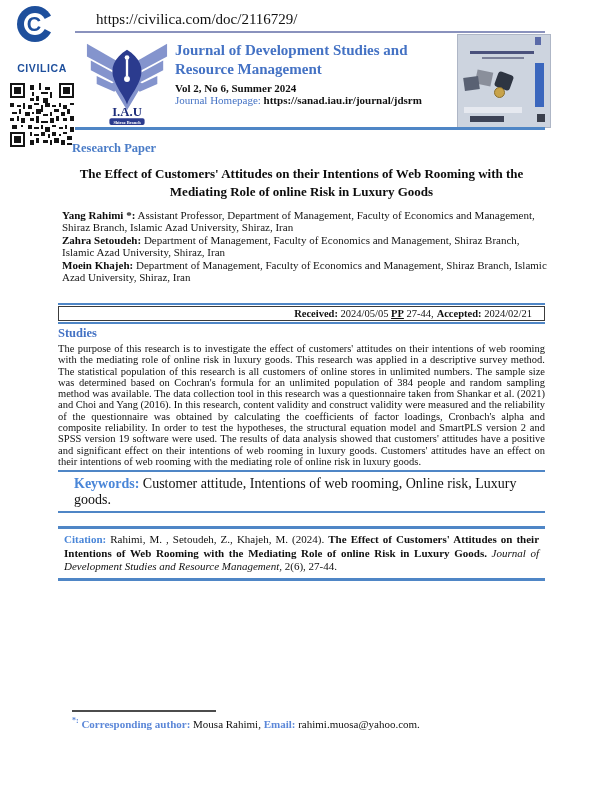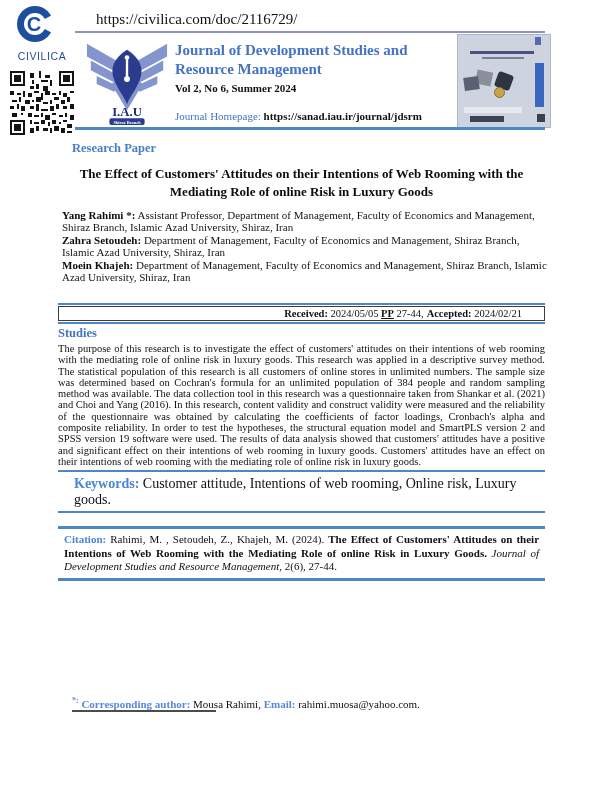--- a/index.html
+++ b/index.html
@@ -1,35 +1,35 @@
 <!DOCTYPE html>
 <html><head>
 <meta charset="utf-8">
 <style>
   html,body{margin:0;padding:0;background:#ffffff;}
   .page{position:relative;width:600px;height:800px;background:#fff;overflow:hidden;
         font-family:"Liberation Serif",serif;color:#151515;}
 
   
   .civilica-col{position:absolute;left:8px;top:4px;width:68px;}
-  .brand-label{font-family:"Liberation Sans",sans-serif;font-weight:normal;font-size:10.5px;
-               letter-spacing:.6px;color:#1e4f9c;text-align:center;margin-top:0;}
+  .brand-label{font-family:"Liberation Sans",sans-serif;font-weight:bold;font-size:10.5px;
+               letter-spacing:.6px;color:#1e4f9c;text-align:center;margin-top:12px;}
   .qr{display:block;margin:8px auto 0 auto;}
 
   
   .url-text{position:absolute;left:96px;top:11px;font-size:15px;color:#101010;}
   .url-rule{position:absolute;left:75px;top:31px;width:470px;height:2px;background:#8a92bd;}
 
   
   .jheader{position:absolute;left:75px;top:34px;width:470px;height:93px;}
   .iau-logo{position:absolute;left:8px;top:2px;}
   .jcenter{position:absolute;left:100px;top:7px;width:262px;text-align:left;}
   .jtitle{font-weight:bold;font-size:15px;line-height:19px;color:#4472c4;white-space:nowrap;}
   .jvol{font-weight:bold;font-size:11px;color:#111;margin-top:3px;}
-  .jhome{font-size:11px;margin-top:16px;white-space:nowrap;}
+  .jhome{font-size:11px;margin-top:0;white-space:nowrap;}
   .jhome .lbl{color:#4472c4;}
   .jhome .url{font-weight:bold;color:#111;}
 
   
   .cover{position:absolute;right:-6px;top:0;width:92px;height:92px;background:#cdd4df;
          border:1px solid #aeb6c6;overflow:hidden;}
   .cover .tinylogo{position:absolute;top:2px;right:9px;width:6px;height:8px;background:#5a6aa8;}
   .cover .titlebar{position:absolute;top:16px;left:12px;right:16px;height:3px;background:#4a517c;}
   .cover .subbar{position:absolute;top:22px;left:24px;right:26px;height:2px;background:#7b8099;}
   .cover .hex1{position:absolute;top:36px;left:18px;width:16px;height:14px;background:#8a8f9b;transform:rotate(12deg);}
@@ -46,41 +46,41 @@
   
   .type-label{position:absolute;left:72px;top:141px;font-weight:bold;font-size:12.5px;color:#4a7cc7;}
   .paper-title{position:absolute;left:58px;top:165px;width:487px;text-align:center;
                font-weight:bold;font-size:13px;line-height:17.5px;color:#0d0d0d;}
   .paper-title div{white-space:nowrap;}
   .authors{position:absolute;left:62px;top:209px;width:485px;font-size:11px;line-height:12.4px;}
   .authors b{color:#0d0d0d;}
 
   .dates-bar{position:absolute;left:58px;top:303px;width:487px;
              border-top:2px solid #4f86c6;border-bottom:2px solid #4f86c6;padding:1px 0;}
-  .dates-inner{border:1px solid #3c3c3c;text-align:right;font-size:10.5px;padding:1px 22px;color:#111;}
+  .dates-inner{border:1px solid #3c3c3c;text-align:right;font-size:10.5px;padding:1px 12px;color:#111;}
   .dates-inner b{margin-left:3px;}
   .pp{font-weight:bold;text-decoration:underline;}
 
   .abstract-flow{position:absolute;left:58px;top:326px;width:487px;}
   .abs-head{font-weight:bold;font-size:12.5px;color:#4472c4;}
   .abs-body{margin-top:2px;font-size:10.5px;line-height:11.3px;text-align:justify;color:#101010;}
   .kw-rule{height:2px;background:#4f86c6;}
   .kw-rule.top{margin-top:3px;}
   .kw-row{padding:4px 4px 3px 16px;font-size:14px;color:#101010;}
   .kw-row .lbl{color:#4a86d8;font-weight:bold;}
 
   .citation-box{position:absolute;left:58px;top:526px;width:475px;
                 border-top:3px solid #4f86c6;border-bottom:3px solid #4f86c6;
                 padding:4px 6px 4px 6px;font-size:11px;line-height:13.5px;text-align:justify;color:#101010;}
   .citation-box .lbl{color:#4a86d8;font-weight:bold;}
   .citation-box .cit-title{font-weight:bold;}
   .citation-box .cit-journal{font-style:italic;}
 
   .foot-rule{position:absolute;left:72px;top:710px;width:144px;height:2px;background:#4c4c4c;}
-  .footnote{position:absolute;left:72px;top:696px;font-size:11px;color:#101010;text-align:right;}
+  .footnote{position:absolute;left:72px;top:716px;font-size:11px;color:#101010;text-align:right;}
   .footnote .lbl{color:#5b87d8;font-weight:bold;}
   .footnote .sup{vertical-align:super;font-size:8px;}
 </style>
 </head>
 <body>
 
 <div class="page">
 
   <div class="civilica-col">
     <svg width="54" height="42" viewBox="0 0 54 42">

